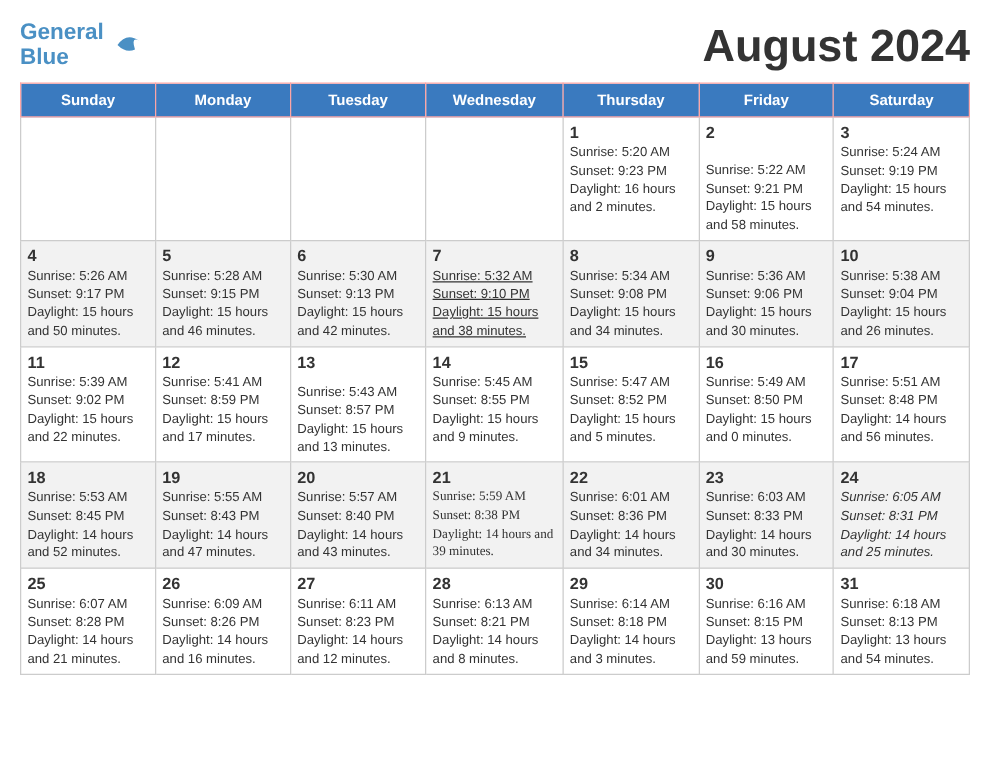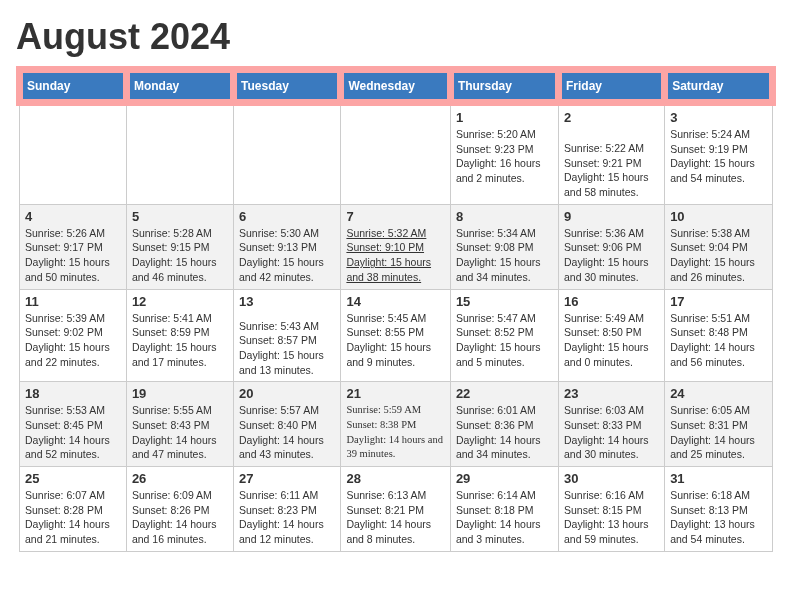--- a/index.html
+++ b/index.html
@@ -49,24 +49,24 @@
     }
     table {
       width: 100%;
       border-collapse: collapse;
       font-size: 11px;
     }
     thead tr th {
       background-color: #3a7abf;
       color: #fff;
       padding: 6px 4px;
-      text-align: left;
+      text-align: center;
       font-size: 12px;
       font-weight: bold;
-      border: 7px solid #fca5a5;
+      border: 1px solid #fca5a5;
     }
     tbody tr td {
       border: 1px solid #ccc;
       padding: 4px 5px;
       vertical-align: top;
       width: 113px;
       min-height: 70px;
     }
     tbody tr:nth-child(odd) td {
       background-color: #fff;
@@ -87,20 +87,33 @@
       line-height: 1.4;
     }
     .empty-cell {
       background-color: #f9f9f9;
     }
   </style>
 </head>
 <body>
 
 <div class="header-section">
+  <div class="logo">
+    <div>
+      <div style="display:flex;align-items:center;">
+        <div class="logo-text">
+          <span>General</span><br>
+          <span style="color:#4a90c4;">Blue</span>
+        </div>
+        <svg class="logo-icon" viewBox="0 0 40 40">
+          <path d="M10 20 Q20 5 35 15 Q25 10 30 25 Q20 30 10 20Z" fill="#4a90c4"></path>
+        </svg>
+      </div>
+    </div>
+  </div>
   <div class="title-block">
     <div class="main-title">August 2024</div>
   </div>
 </div>
 
 <table>
   <thead>
     <tr id="header-row">
     <th>Sunday</th>
         <th>Monday</th>
@@ -256,21 +269,21 @@
 Daylight: 14 hours and 34 minutes.</div>
         </td>
         <td>
           <span class="day-num">23</span>
           <div class="day-info" style="white-space: pre-line;">Sunrise: 6:03 AM
 Sunset: 8:33 PM
 Daylight: 14 hours and 30 minutes.</div>
         </td>
         <td>
           <span class="day-num">24</span>
-          <div class="day-info" style="white-space: pre-line;">Sunrise: 6:05 AM
+          <div class="day-info" style="white-space: pre-line; font-style: italic;">Sunrise: 6:05 AM
 Sunset: 8:31 PM
 Daylight: 14 hours and 25 minutes.</div>
         </td>
       </tr>
       <tr>
         <td>
           <span class="day-num">25</span>
           <div class="day-info" style="white-space: pre-line;">Sunrise: 6:07 AM
 Sunset: 8:28 PM
 Daylight: 14 hours and 21 minutes.</div>

